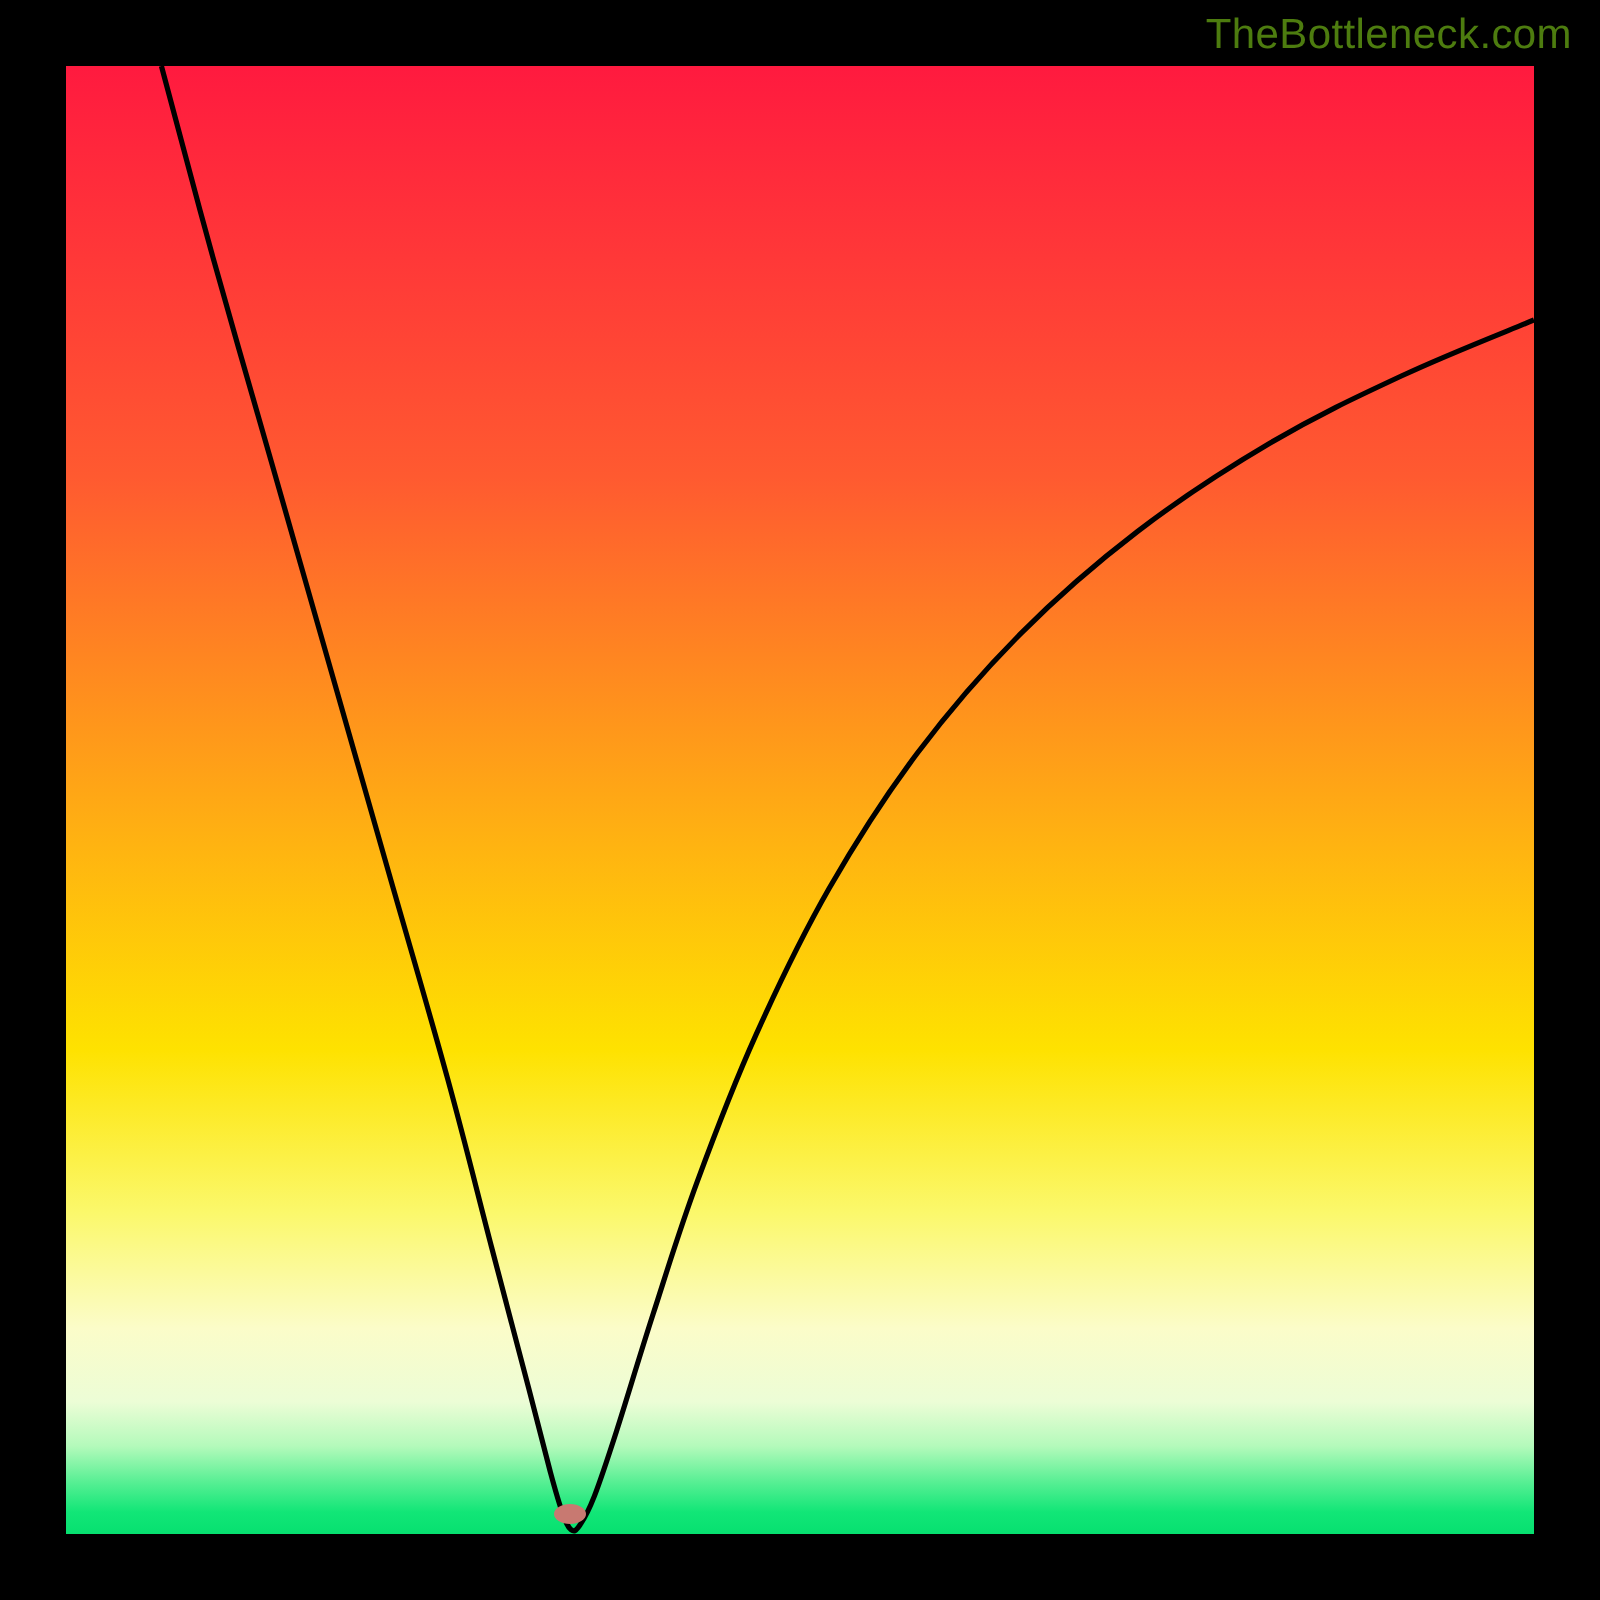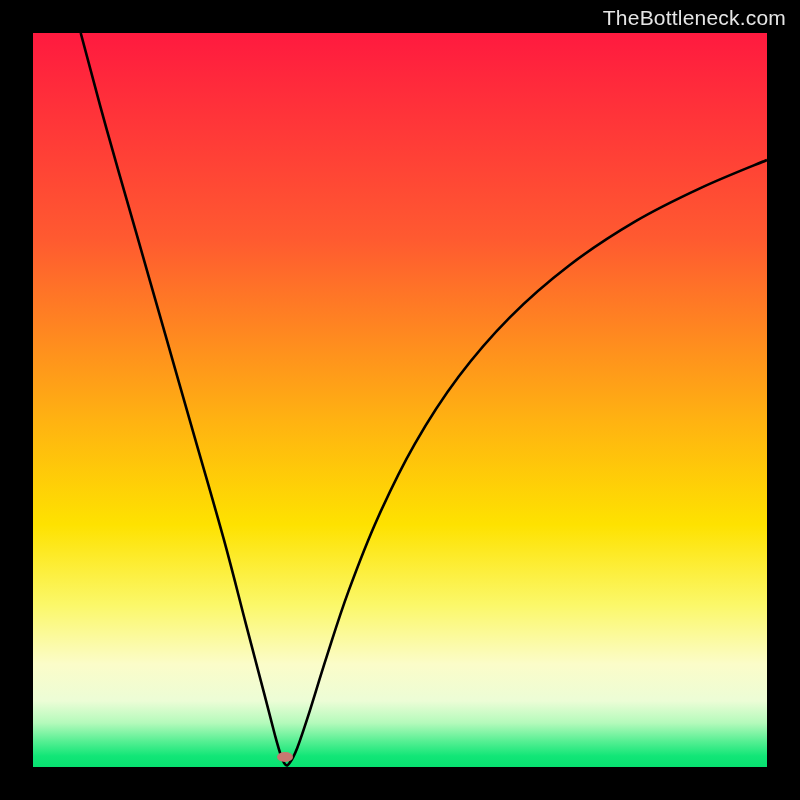--- a/index.html
+++ b/index.html
@@ -45,21 +45,21 @@
     top: 6px;
     right: 14px;
     font-size: 21px;
     font-weight: 500;
     letter-spacing: 0.2px;
   }
 </style>
 </head>
 <body>
 
-<div class="watermark" style="color: #e5e5e5; margin-left: 48px;">TheBottleneck.com</div>
+<div class="watermark" style="color: #4d7c0f; margin-left: 48px;">TheBottleneck.com</div>
 
 <div class="frame">
   <svg class="gradient-bg" viewBox="0 0 100 100" preserveAspectRatio="none">
     <defs>
       <linearGradient id="bgGrad" x1="0" y1="0" x2="0" y2="1">
           <stop offset="0%" stop-color="#ff1a3f"></stop>
           <stop offset="28%" stop-color="#ff5a30"></stop>
           <stop offset="53%" stop-color="#ffb311"></stop>
           <stop offset="67%" stop-color="#fee200"></stop>
           <stop offset="78%" stop-color="#fbf86a"></stop>

